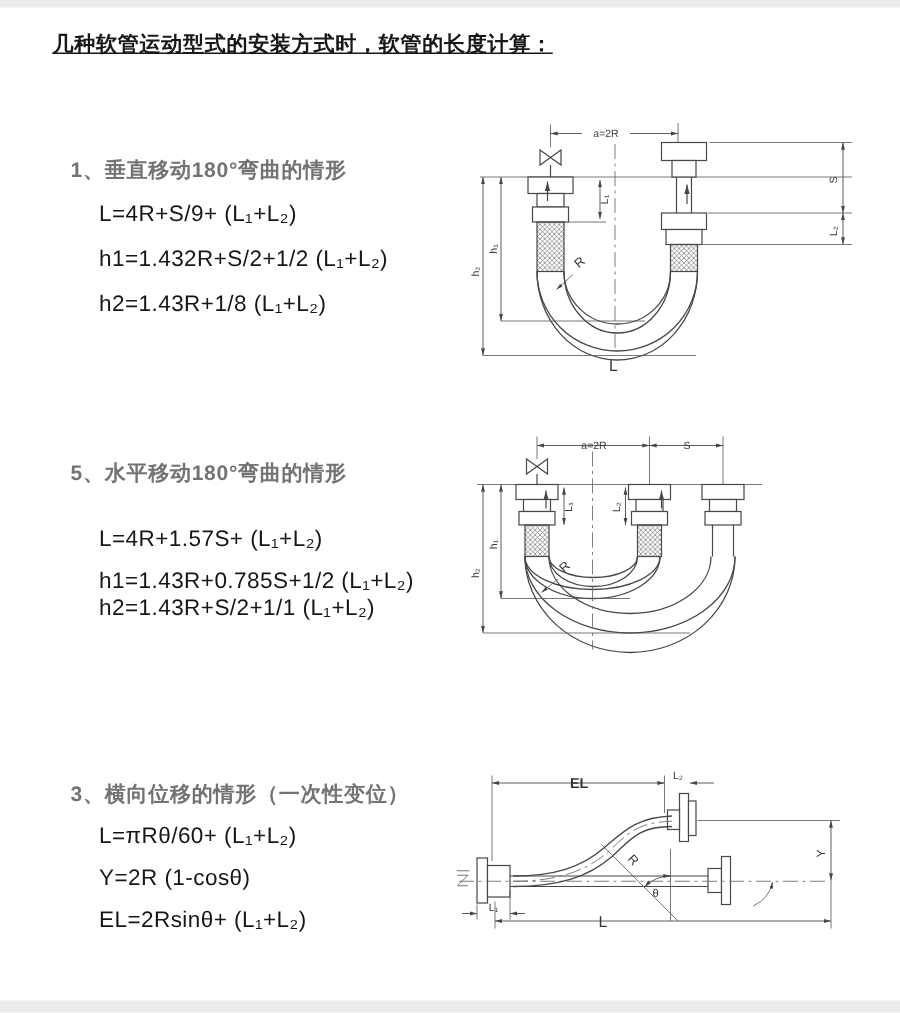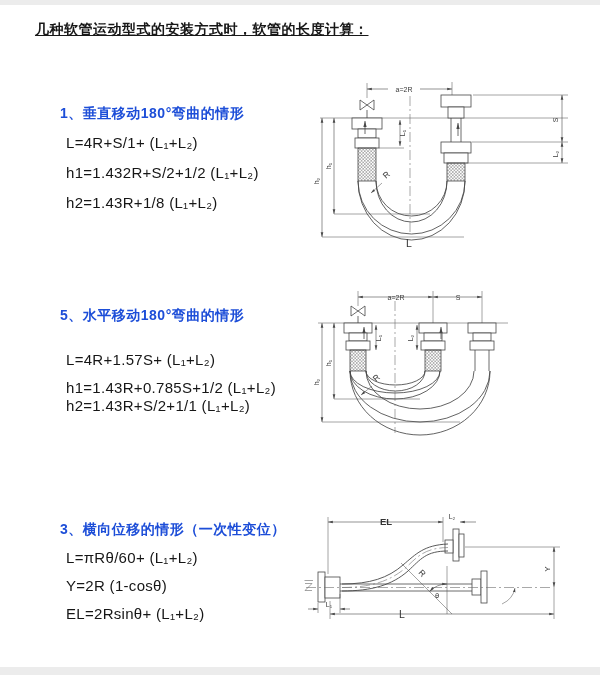--- a/index.html
+++ b/index.html
@@ -2,41 +2,41 @@
 <html><head>
 <meta charset="utf-8">
 <style>
   html,body{margin:0;padding:0;}
   body{width:600px;height:675px;background:#fff;position:relative;overflow:hidden;
        font-family:"Liberation Sans","DejaVu Sans",sans-serif;color:#1f1f1f;}
   .edge{position:absolute;left:0;width:600px;background:#ececec;}
   .edge.top{top:0;height:5px;}
   .edge.bot{top:667px;height:8px;}
   .title{position:absolute;left:35px;top:21px;font-size:14px;font-weight:600;color:#181818;letter-spacing:0.5px;text-decoration:underline;}
-  .heading{position:absolute;left:60px;font-size:14px;font-weight:600;color:#1d4ed8;letter-spacing:0.5px;}
+  .heading{position:absolute;left:47px;font-size:14px;font-weight:600;color:#737373;letter-spacing:0.5px;}
   .formula{position:absolute;left:66px;font-size:15px;color:#161616;letter-spacing:0.3px;}
   .diag{position:absolute;}
   svg text{fill:#333;stroke:none;}
   .cad{stroke:#474747;fill:none;stroke-width:0.8;}
   .thin{stroke:#5a5a5a;fill:none;stroke-width:0.55;}
   .dimline{stroke:#4a4a4a;fill:none;stroke-width:0.6;}
   .dash{stroke:#6f6f6f;fill:none;stroke-width:0.6;stroke-dasharray:10 3 2 3;}
   .flange{stroke:#474747;fill:#ffffff;stroke-width:0.8;}
   .dimtxt{font-size:7px;fill:#3a3a3a;}
 </style>
 </head>
 <body>
 
 <div class="edge top"></div>
 <div class="edge bot"></div>
 
 <div class="title">几种软管运动型式的安装方式时，软管的长度计算：</div>
 
 <div class="heading" style="top:105px">1、垂直移动180°弯曲的情形</div>
-<div class="formula" style="top:134px">L=4R+S/1+ (L₁+L₂)</div>
+<div class="formula" style="top:134px">L=4R+S/9+ (L₁+L₂)</div>
 <div class="formula" style="top:164px">h1=1.432R+S/2+1/2 (L₁+L₂)</div>
 <div class="formula" style="top:194px">h2=1.43R+1/8 (L₁+L₂)</div>
 
 <div class="heading" style="top:307px">5、水平移动180°弯曲的情形</div>
 <div class="formula" style="top:351px">L=4R+1.57S+ (L₁+L₂)</div>
 <div class="formula" style="top:379px">h1=1.43R+0.785S+1/2 (L₁+L₂)</div>
 <div class="formula" style="top:397px">h2=1.43R+S/2+1/1 (L₁+L₂)</div>
 
 <div class="heading" style="top:521px">3、横向位移的情形（一次性变位）</div>
 <div class="formula" style="top:549px">L=πRθ/60+ (L₁+L₂)</div>

